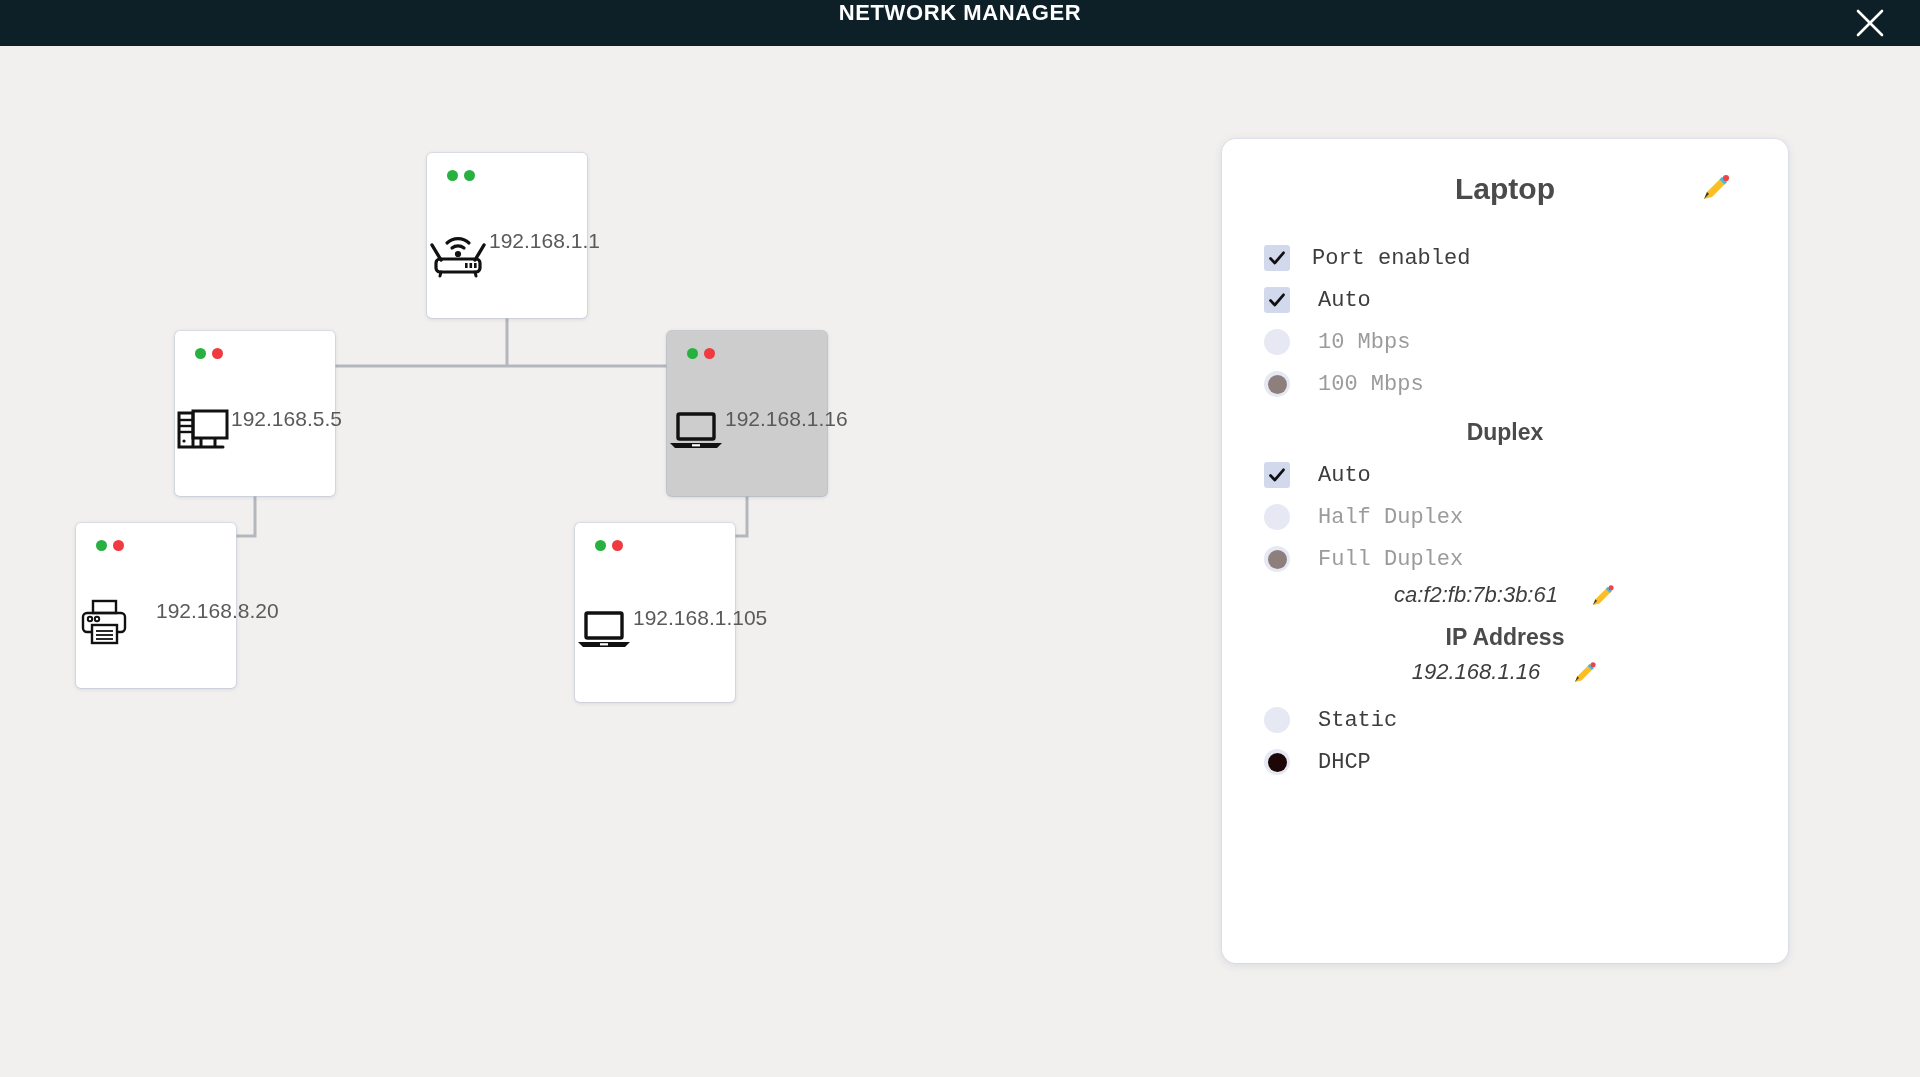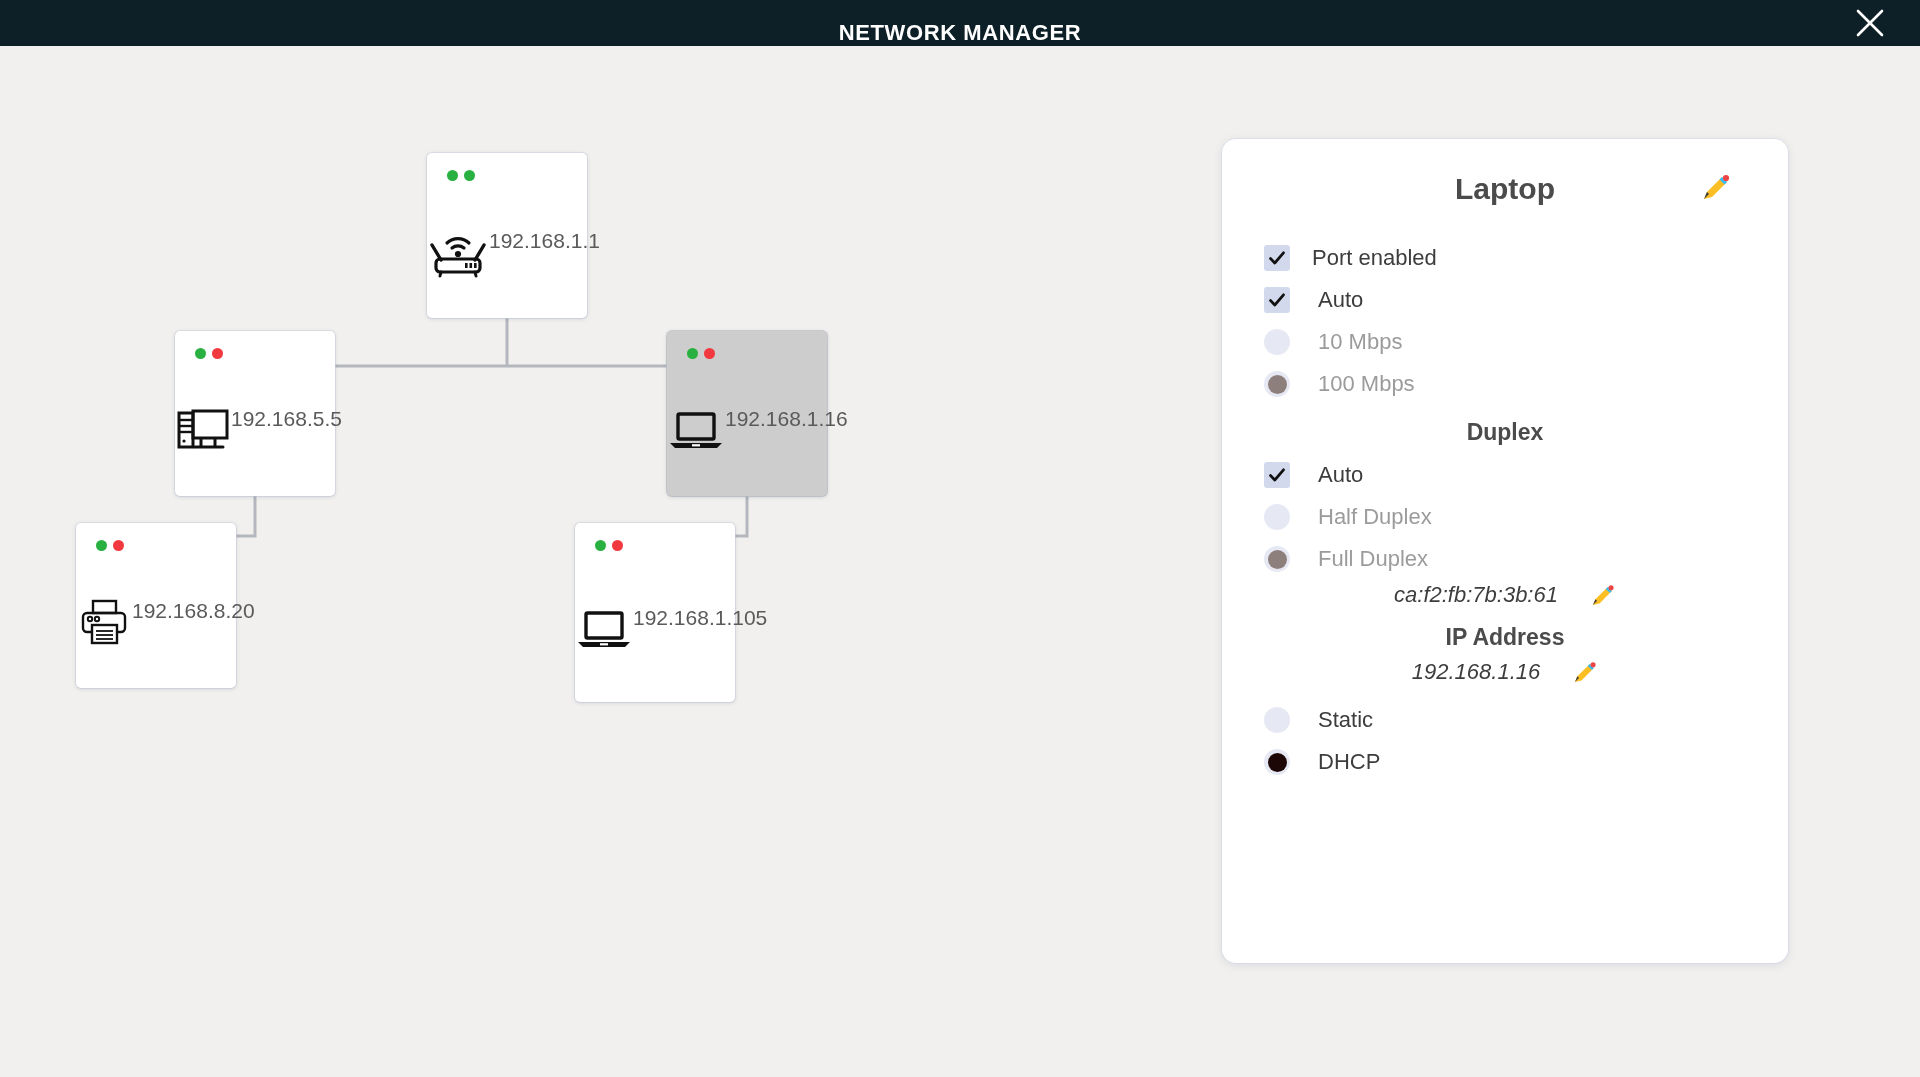--- a/index.html
+++ b/index.html
@@ -13,21 +13,21 @@
   }
 
   
   #titlebar {
     position: absolute;
     top: 0; left: 0;
     width: 1920px;
     height: 46px;
     background: #0e2027;
     display: flex;
-    align-items: flex-end;
+    align-items: flex-start;
     justify-content: center;
   }
   #titlebar-title {
     color: #ffffff;
     font-size: 22px;
     font-weight: bold;
     letter-spacing: 0.6px;
   }
   #close-button {
     position: absolute;
@@ -124,20 +124,21 @@
     cursor: pointer;
     line-height: 0;
   }
   #panel-edit-title { position: absolute; right: 56px; top: 12px; }
 
   .opt-row {
     display: flex;
     align-items: center;
     height: 42px;
     padding-left: 42px;
+    font-family: Liberation Mono, monospace;
   }
   .opt-label {
     font-size: 22px;
     color: #3d3d3d;
     margin-left: 22px;
   }
   .opt-label.muted { color: #9b9b9b; }
   .opt-label.sub { margin-left: 28px; }
 
   .checkbox {
@@ -276,21 +277,21 @@
     <div class="node-icon">
       <svg width="58" height="44" viewBox="0 0 58 44">
         <rect x="11" y="5" width="36" height="25" rx="1.5" fill="none" stroke="#111" stroke-width="3.4"></rect>
         <path d="M3 34 L55 34 L50 39 L8 39 Z" fill="#111"></path>
         <rect x="25" y="35.2" width="8" height="2.2" fill="#ffffff"></rect>
       </svg>
     </div>
     <div class="node-label">192.168.1.16</div>
   </div>
 
-  <div class="node" style="left:76px; top:477px; width:160px; height:165px;">
+  <div class="node" style="left:76px; top:477px; width:160px; height:165px;gap:24px;">
     <div class="node-leds">
       <span class="led green"></span>
       <span class="led red"></span>
     </div>
     <div class="node-icon">
       <svg width="56" height="48" viewBox="0 0 56 48">
         <rect x="17" y="2" width="23" height="12" fill="none" stroke="#111" stroke-width="2.4"></rect>
         <rect x="7" y="14" width="42" height="19" rx="4" fill="none" stroke="#111" stroke-width="2.4"></rect>
         <circle cx="14" cy="20" r="2.2" fill="none" stroke="#111" stroke-width="2"></circle>
         <circle cx="21" cy="20" r="2.2" fill="none" stroke="#111" stroke-width="2"></circle>

